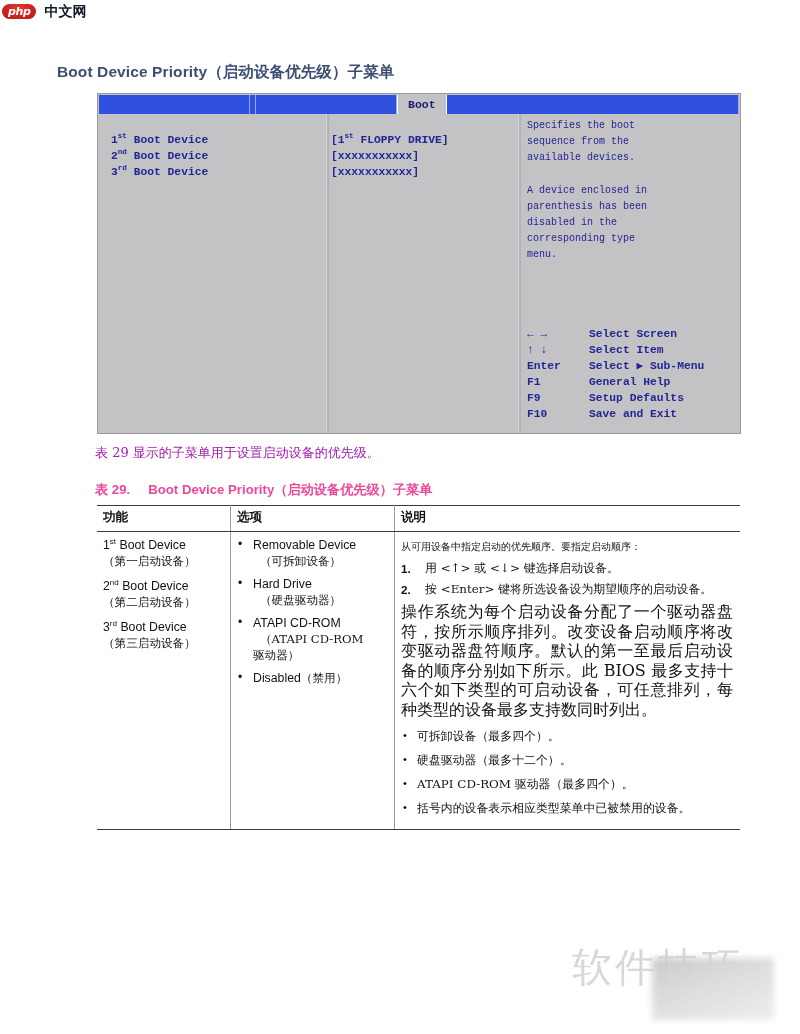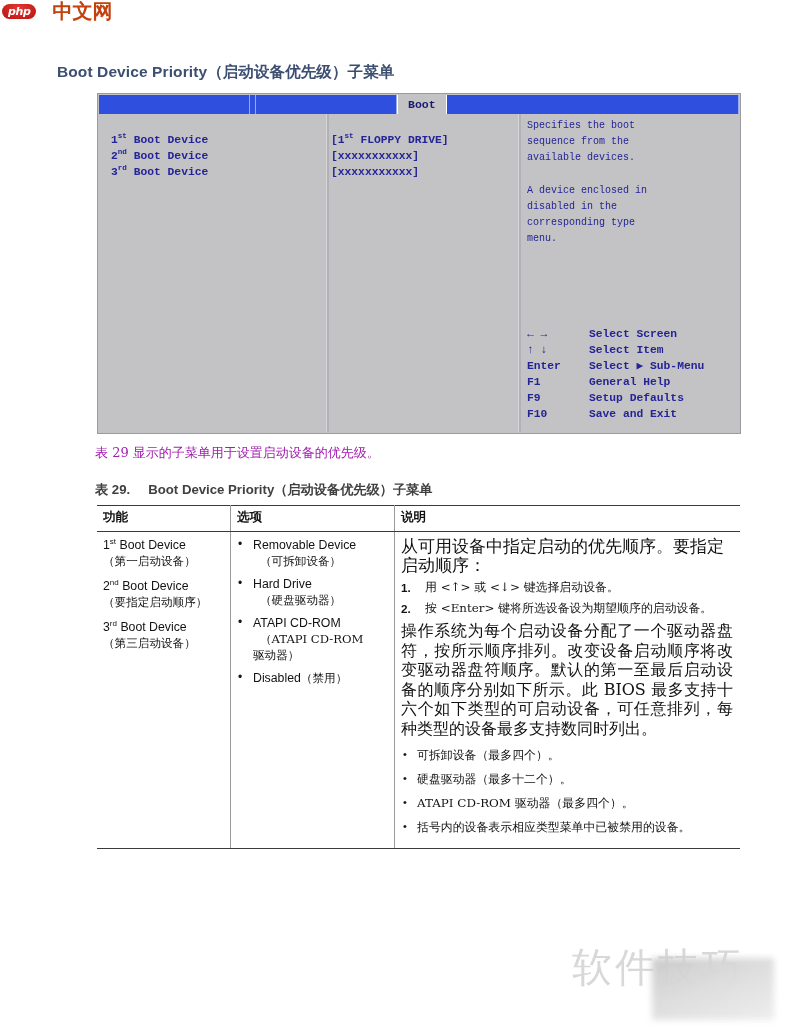--- a/index.html
+++ b/index.html
@@ -17,43 +17,43 @@
   }
 
   
   #site-logo {
     position: absolute;
     left: 0;
     top: 0;
     height: 20px;
     display: flex;
     align-items: center;
-    gap: 16px;
+    gap: 8px;
     padding: 1px 3px 1px 2px;
     background: #ffffff;
   }
   #site-logo .php-badge {
     display: inline-block;
     background: #cf1f1f;
     background: radial-gradient(ellipse at 50% 30%, #e23b34 0%, #b9120f 100%);
     color: #ffffff;
     font-family: "DejaVu Sans", sans-serif;
     font-weight: bold;
     font-style: italic;
     font-size: 11px;
     line-height: 15px;
     padding: 0 6px;
     border-radius: 9px;
     letter-spacing: -0.4px;
   }
   #site-logo .cn-text {
     font-family: "DejaVu Sans", sans-serif;
-    font-size: 20px;
-    font-weight: bold;
-    color: #c2410c;
+    font-size: 14px;
+    font-weight: bold;
+    color: #0f172a;
     letter-spacing: 0px;
     line-height: 16px;
   }
 
   
   #page-title {
     position: absolute;
     left: 57px;
     top: 62px;
     font-family: "Liberation Sans", sans-serif;
@@ -198,21 +198,21 @@
     color: #a21caf;
     white-space: nowrap;
   }
   #table-caption {
     position: absolute;
     left: 95px;
     top: 481px;
     font-family: "Liberation Sans", sans-serif;
     font-size: 13.2px;
     font-weight: bold;
-    color: #404040;
+    color: #ec4899;
     white-space: nowrap;
     display: flex;
     align-items: baseline;
   }
   #table-caption .cap-num { margin-right: 18px; }
 
   
   #device-table {
     position: absolute;
     left: 97px;
@@ -275,21 +275,21 @@
     font-size: 11.6px;
   }
   .opt-item .cn-wrap {
     display: block;
     font-family: "DejaVu Serif", serif;
     font-size: 11.6px;
   }
 
   .desc-p {
     font-family: "DejaVu Serif", serif;
-    font-size: 17px;
+    font-size: 10px;
     line-height: 19px;
     margin: 0 0 3px 0;
   }
   .desc-step {
     font-family: "DejaVu Serif", serif;
     font-size: 11.9px;
     line-height: 19px;
     margin: 0 0 2px 0;
     display: flex;
   }
@@ -391,20 +391,21 @@
       <div class="bios-line">[xxxxxxxxxxx]</div>
       <div class="bios-line">[xxxxxxxxxxx]</div>
     </div>
 
     <div id="bios-right">
       <div class="bios-help-line">Specifies the boot</div>
       <div class="bios-help-line">sequence from the</div>
       <div class="bios-help-line">available devices.</div>
       <div class="bios-help-gap"></div>
       <div class="bios-help-line">A device enclosed in</div>
+      <div class="bios-help-line">parenthesis has been</div>
       <div class="bios-help-line">disabled in the</div>
       <div class="bios-help-line">corresponding type</div>
       <div class="bios-help-line">menu.</div>
     </div>
 
     <div id="bios-keys">
       <div class="bios-key-row">
         <span class="k">←  →</span>
         <span class="d">Select Screen</span>
       </div>
@@ -450,21 +451,21 @@
   <tbody>
     <tr>
 
       <td class="col-fn">
         <div class="fn-item">
           <span class="en"><span>1</span><sup>st</sup><span> Boot Device</span></span>
           <span class="cn">（第一启动设备）</span>
         </div>
         <div class="fn-item">
           <span class="en"><span>2</span><sup>nd</sup><span> Boot Device</span></span>
-          <span class="cn">（要指定启动顺序）</span>
+          <span class="cn">（第二启动设备）</span>
         </div>
         <div class="fn-item">
           <span class="en"><span>3</span><sup>rd</sup><span> Boot Device</span></span>
           <span class="cn">（第三启动设备）</span>
         </div>
       </td>
 
       <td class="col-opt">
         <div class="opt-item">
           <span>Removable Device</span>

